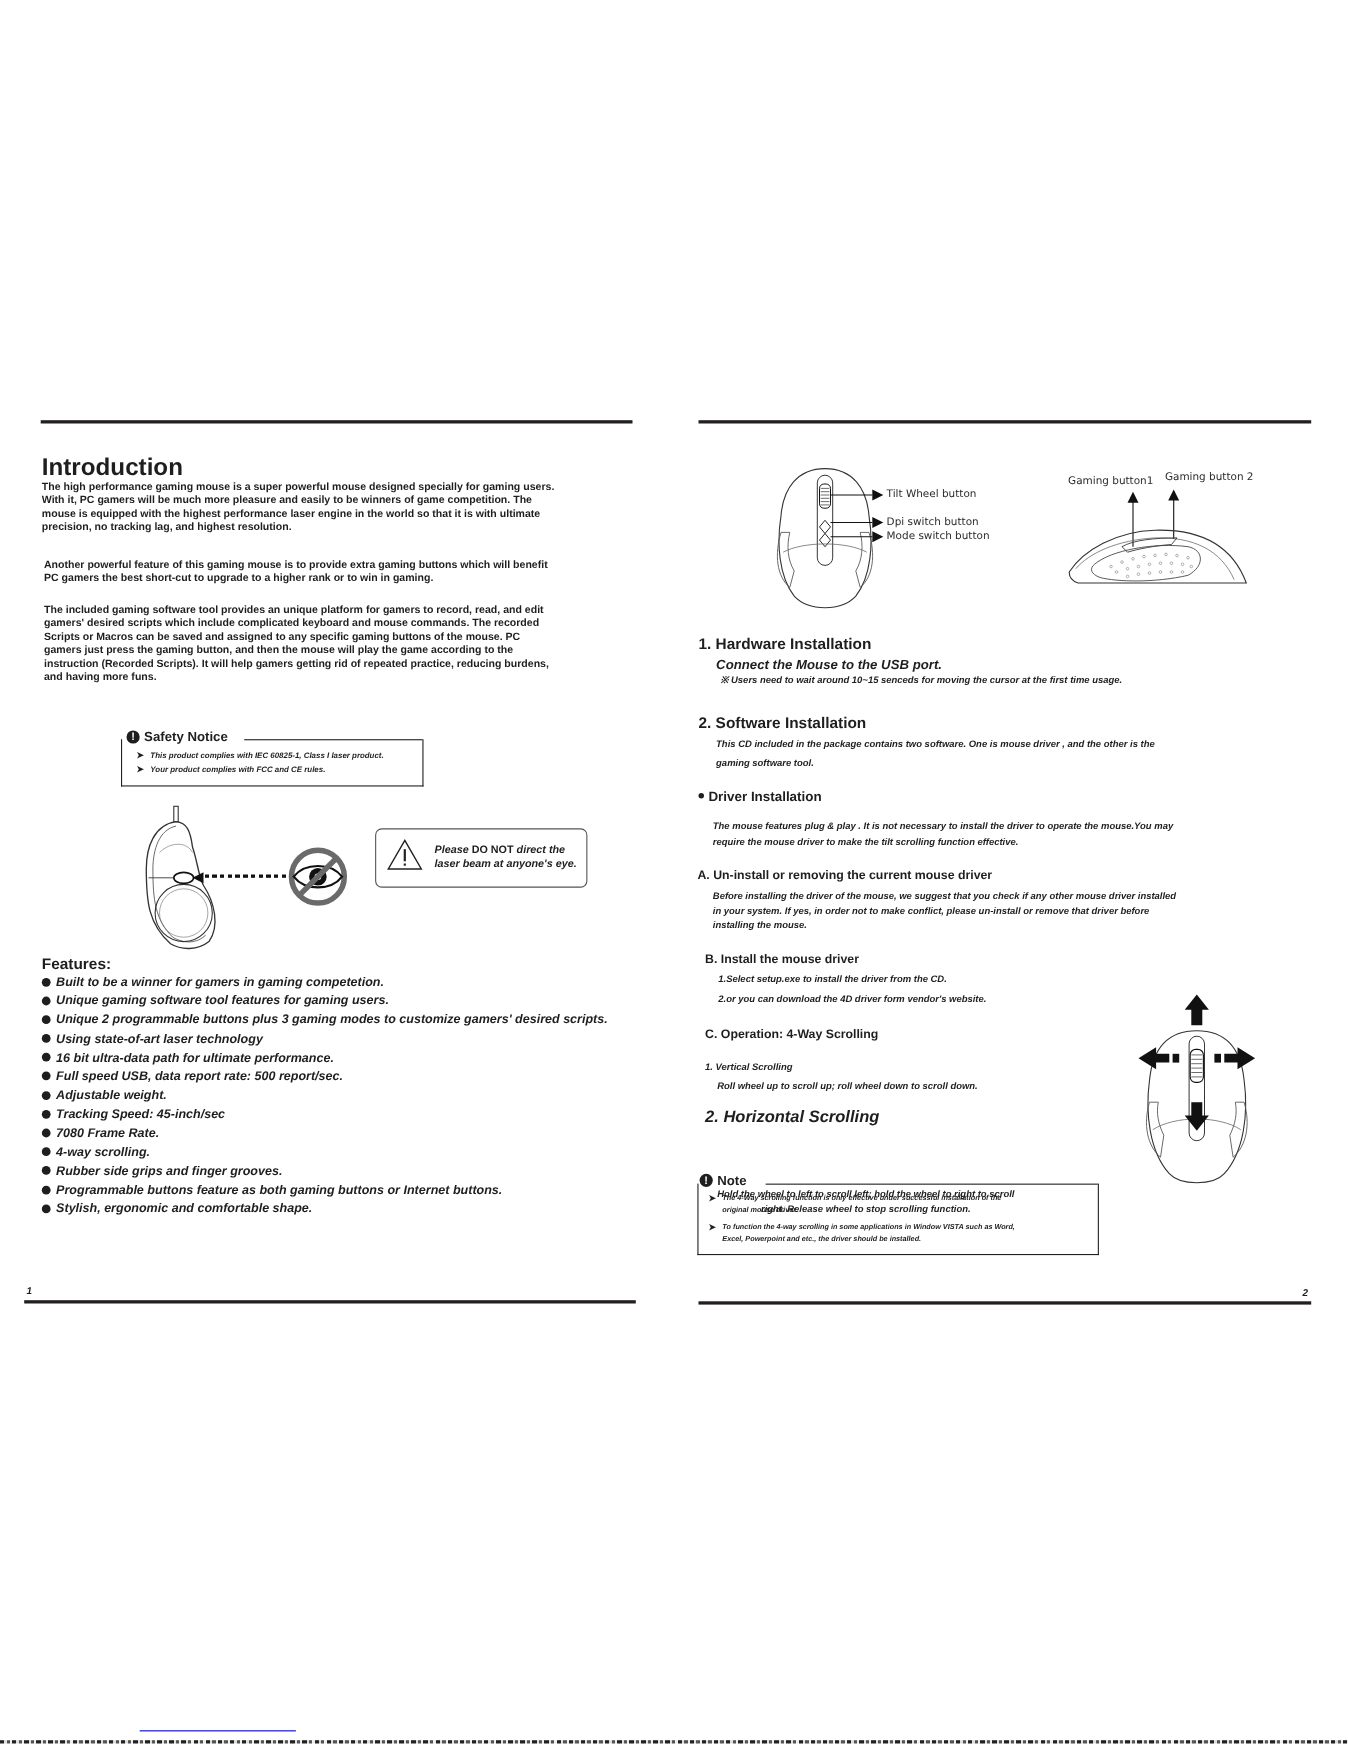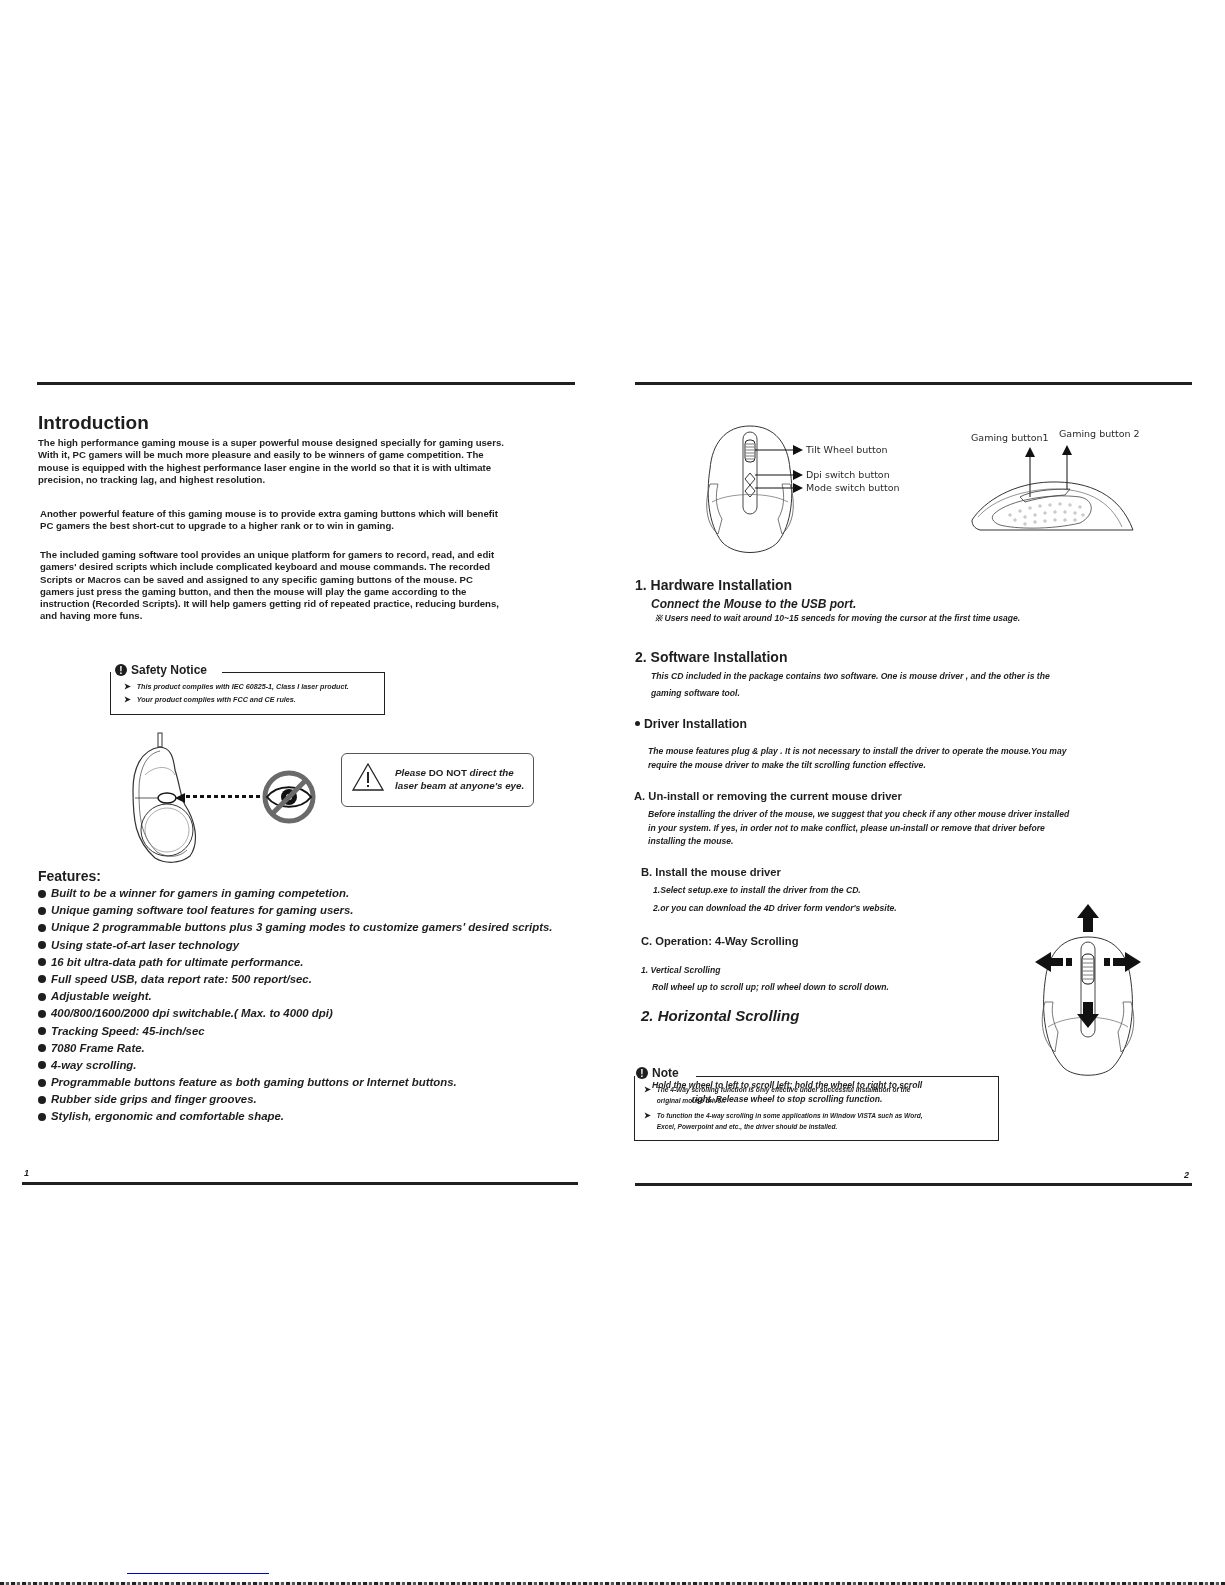--- a/index.html
+++ b/index.html
@@ -1,20 +1,20 @@
 <!DOCTYPE html>
 <html><head>
 <meta charset="utf-8">
 <style>
   html, body { margin: 0; padding: 0; background: #ffffff; }
   body { width: 1225px; height: 1585px; position: relative; overflow: hidden;
          font-family: "Liberation Sans", sans-serif; color: #1e1e1e; }
   .abs { position: absolute; }
   .rule { position: absolute; height: 3px; background: #231f20; }
-  .h-intro { font-size: 19px; font-weight: bold; }
+  .h-intro { font-size: 22px; font-weight: bold; }
   .para { font-size: 9.6px; font-weight: bold; line-height: 12.3px; }
   .h-big { font-size: 14px; font-weight: bold; }
   .h-mid { font-size: 11.2px; font-weight: bold; }
   .it { font-style: italic; font-weight: bold; }
   .small-it { font-size: 8.6px; font-style: italic; font-weight: bold; line-height: 16px; }
   .feat-list { list-style: none; margin: 0; padding: 0; }
   .feat-list li { font-size: 11.4px; font-style: italic; font-weight: bold; height: 17.2px; line-height: 17.2px; white-space: nowrap; }
   .bullet { display: inline-block; width: 8px; height: 8px; border-radius: 50%; background: #1e1e1e; margin-right: 5px; vertical-align: -0.5px; }
   .notice-box { position: absolute; border: 1px solid #231f20; border-top: none; }
   .notice-title { position: absolute; display: flex; align-items: center; gap: 4px; font-weight: bold; background: #fff; padding-right: 6px; }
@@ -110,26 +110,25 @@
 
 <div class="abs h-big" style="left:38px; top:868px;">Features:</div>
 <ul class="feat-list abs" style="left:38px; top:885px;">
   <li><span class="bullet"></span><span>Built to be a winner for gamers in gaming competetion.</span></li>
   <li><span class="bullet"></span><span>Unique gaming software tool features for gaming users.</span></li>
   <li><span class="bullet"></span><span>Unique 2 programmable buttons plus 3 gaming modes to customize gamers' desired scripts.</span></li>
   <li><span class="bullet"></span><span>Using state-of-art laser technology</span></li>
   <li><span class="bullet"></span><span>16 bit ultra-data path for ultimate performance.</span></li>
   <li><span class="bullet"></span><span>Full speed USB, data report rate: 500 report/sec.</span></li>
   <li><span class="bullet"></span><span>Adjustable weight.</span></li>
-  <li><span class="bullet"></span><span>400/800/1600/2000 dpi switchable.( Max. to 4000 dpi)</span></li>
   <li><span class="bullet"></span><span>Tracking Speed: 45-inch/sec</span></li>
   <li><span class="bullet"></span><span>7080 Frame Rate.</span></li>
   <li><span class="bullet"></span><span>4-way scrolling.</span></li>
+  <li><span class="bullet"></span><span>Rubber side grips and finger grooves.</span></li>
   <li><span class="bullet"></span><span>Programmable buttons feature as both gaming buttons or Internet buttons.</span></li>
-  <li><span class="bullet"></span><span>Rubber side grips and finger grooves.</span></li>
   <li><span class="bullet"></span><span>Stylish, ergonomic and comfortable shape.</span></li>
 </ul>
 
 <div class="abs pnum" style="left:24px; top:1168px;">1</div>
 <div class="rule" style="left:22px; top:1182px; width:556px;"></div>
 
 <div class="rule" style="left:635px; top:382px; width:557px;"></div>
 
 <svg class="abs" style="left:700px; top:424px;" width="100" height="135" viewBox="0 0 100 135">
   <path d="M50 2 C 25 2, 12 20, 10 45 C 6 70, 8 100, 22 118 C 35 132, 65 132, 78 118 C 92 100, 94 70, 90 45 C 88 20, 75 2, 50 2 Z" fill="none" stroke="#333" stroke-width="1"></path>

